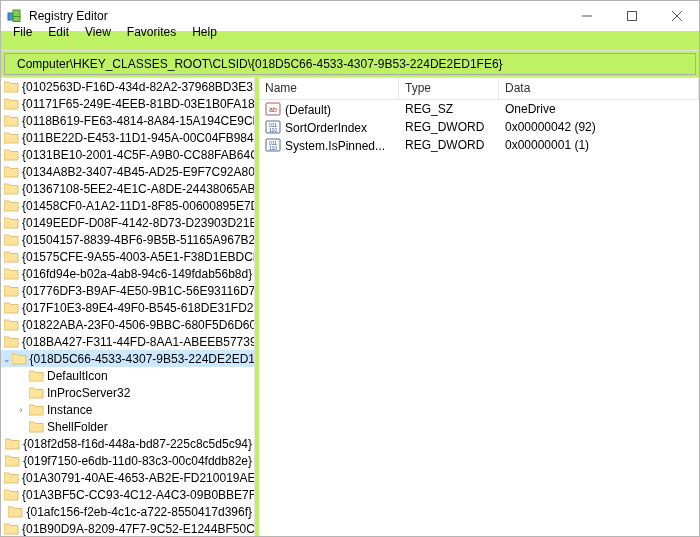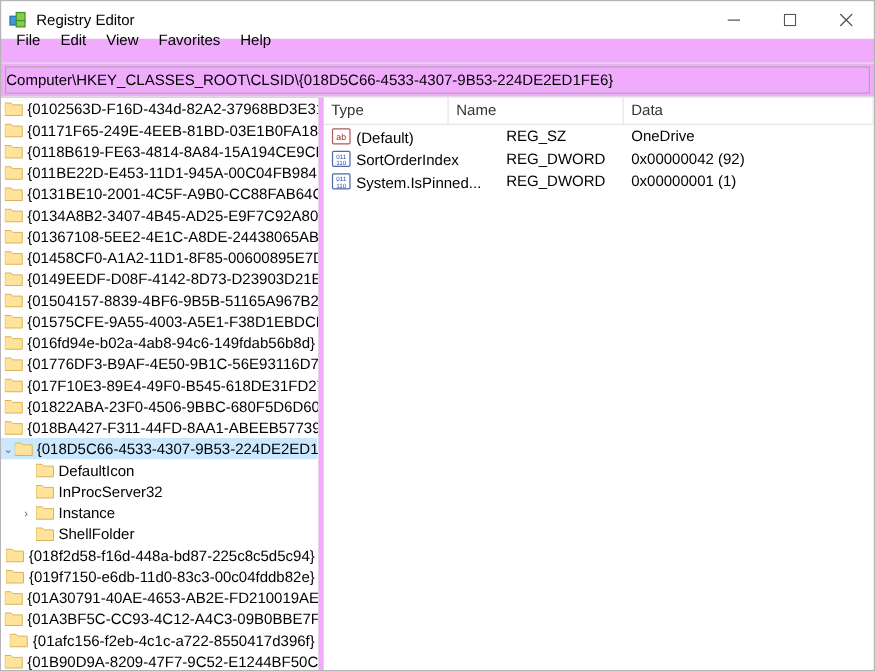--- a/index.html
+++ b/index.html
@@ -1,25 +1,25 @@
 <!DOCTYPE html>
 <html><head>
 <meta charset="utf-8">
 <style>
   * { box-sizing: border-box; margin: 0; padding: 0; }
   html, body { width: 700px; height: 537px; font-family: "Segoe UI", Tahoma, sans-serif; font-size: 12px; color: #000; background: #fff; overflow: hidden; }
-  .window { width: 700px; height: 537px; border: 1px solid #b5b5b5; display: flex; flex-direction: column; background: #f0abfc; }
+  .window { width: 700px; height: 537px; border: 1px solid #b5b5b5; display: flex; flex-direction: column; background: #bef264; }
   .titlebar { height: 30px; display: flex; align-items: center; padding: 0 0 0 6px; background: #fff; }
   .titlebar .app-icon { width: 16px; height: 16px; margin-right: 6px; display: flex; align-items: center; justify-content: center; }
   .titlebar .title { flex: 1; font-size: 12px; color: #000; }
   .win-controls { display: flex; height: 100%; }
   .win-btn { width: 45px; height: 100%; display: flex; align-items: center; justify-content: center; color: #555; }
   .menubar { height: 20px; display: flex; align-items: center; padding: 0 4px 18px 4px; border-bottom: 1px solid #e1e1e1; }
   .menubar .menu-item { padding: 1px 8px; font-size: 12px; }
-  .addressbar { height: 22px; border: 1px solid #aaa; margin: 2px 3px; display: flex; align-items: center; padding: 0 0; font-size: 12px; }
+  .addressbar { height: 22px; border: 1px solid #aaa; margin: 2px 3px; display: flex; align-items: center; padding: 0 12px; font-size: 12px; }
   .content { flex: 1; display: flex; min-height: 0; border-top: 1px solid #e1e1e1; }
   .left-pane { width: 254px; overflow-y: scroll; overflow-x: auto; border-right: 1px solid #e1e1e1; background: #fff; position: relative; }
   .tree { padding: 0; }
   .tree-row { white-space: nowrap; padding: 1px 2px; font-size: 12px; line-height: 16px; height: 17px; display: flex; align-items: center; }
   .tree-row.selected { background: #cce8ff; }
   .tree-row .twist { width: 12px; display: inline-block; text-align: center; color: #666; font-size: 9px; }
   .tree-row .folder-icon { width: 16px; height: 14px; display: inline-flex; align-items: center; justify-content: center; margin: 0 3px 0 1px; }
   .tree-row .label { }
   .indent-1 { padding-left: 14px !important; }
   .splitter { width: 4px; background: transparent; cursor: ew-resize; }
@@ -329,22 +329,22 @@
                 <path d="M0 2 h5 l1.5 1.5 H14 V12 H0 Z" fill="#ffe39b" stroke="#d9b35a" stroke-width="0.8"></path>
               </svg>
             </span>
             <span class="label">{01B90D9A-8209-47F7-9C52-E1244BF50CED}</span>
           </div>
         </div>
     </div>
     <div class="splitter"></div>
     <div class="right-pane">
       <div class="list-header">
+        <div class="col col-name">Name</div>
         <div class="col col-type">Type</div>
-        <div class="col col-name">Name</div>
         <div class="col col-data">Data</div>
       </div>
       <div class="list-body" id="list-body">
           <div class="row">
             <div class="cell col-name">
               <span class="val-icon">
                 <svg width="16" height="16" viewBox="0 0 16 16">
                   <rect x="1" y="2" width="14" height="12" rx="1" fill="#fff" stroke="#b05a5a"></rect>
                   <text x="8" y="11" font-size="7" text-anchor="middle" fill="#b02020" font-family="Arial">ab</text>
                 </svg>

